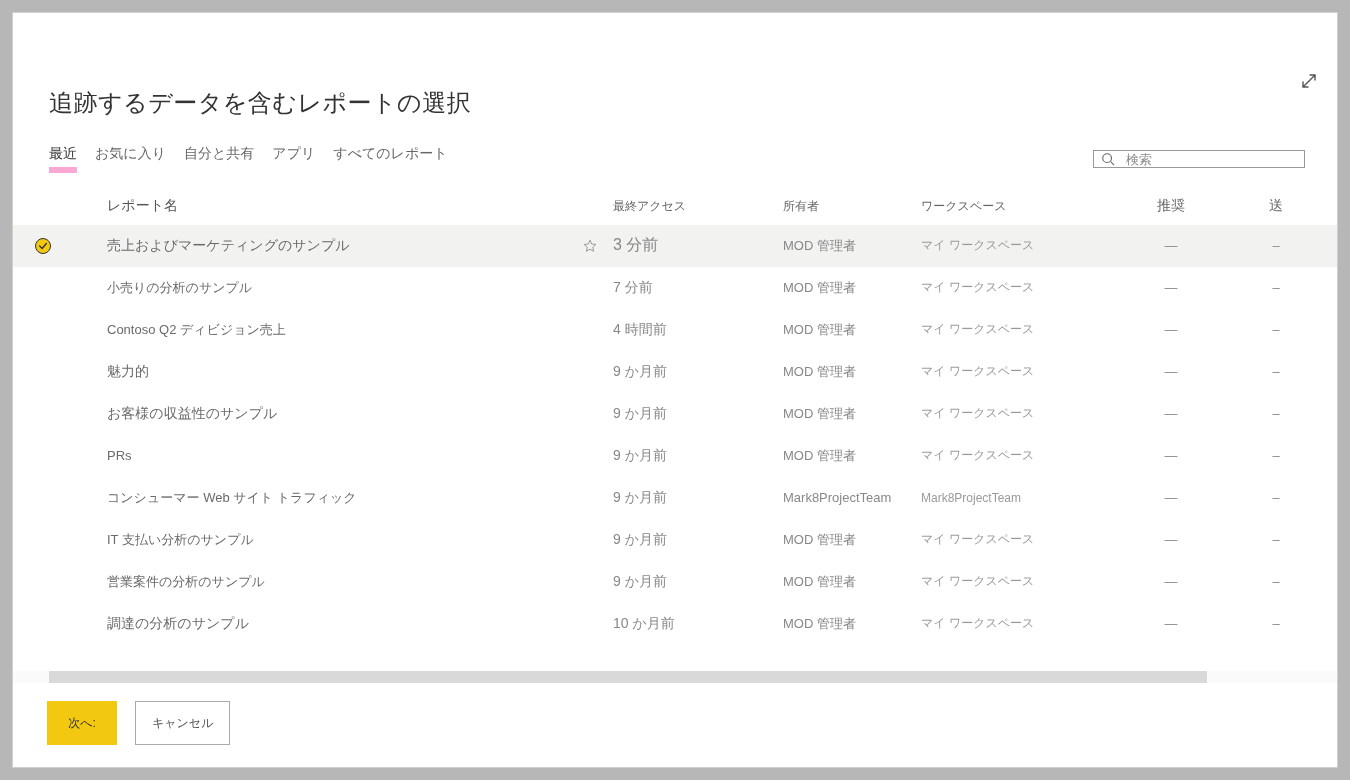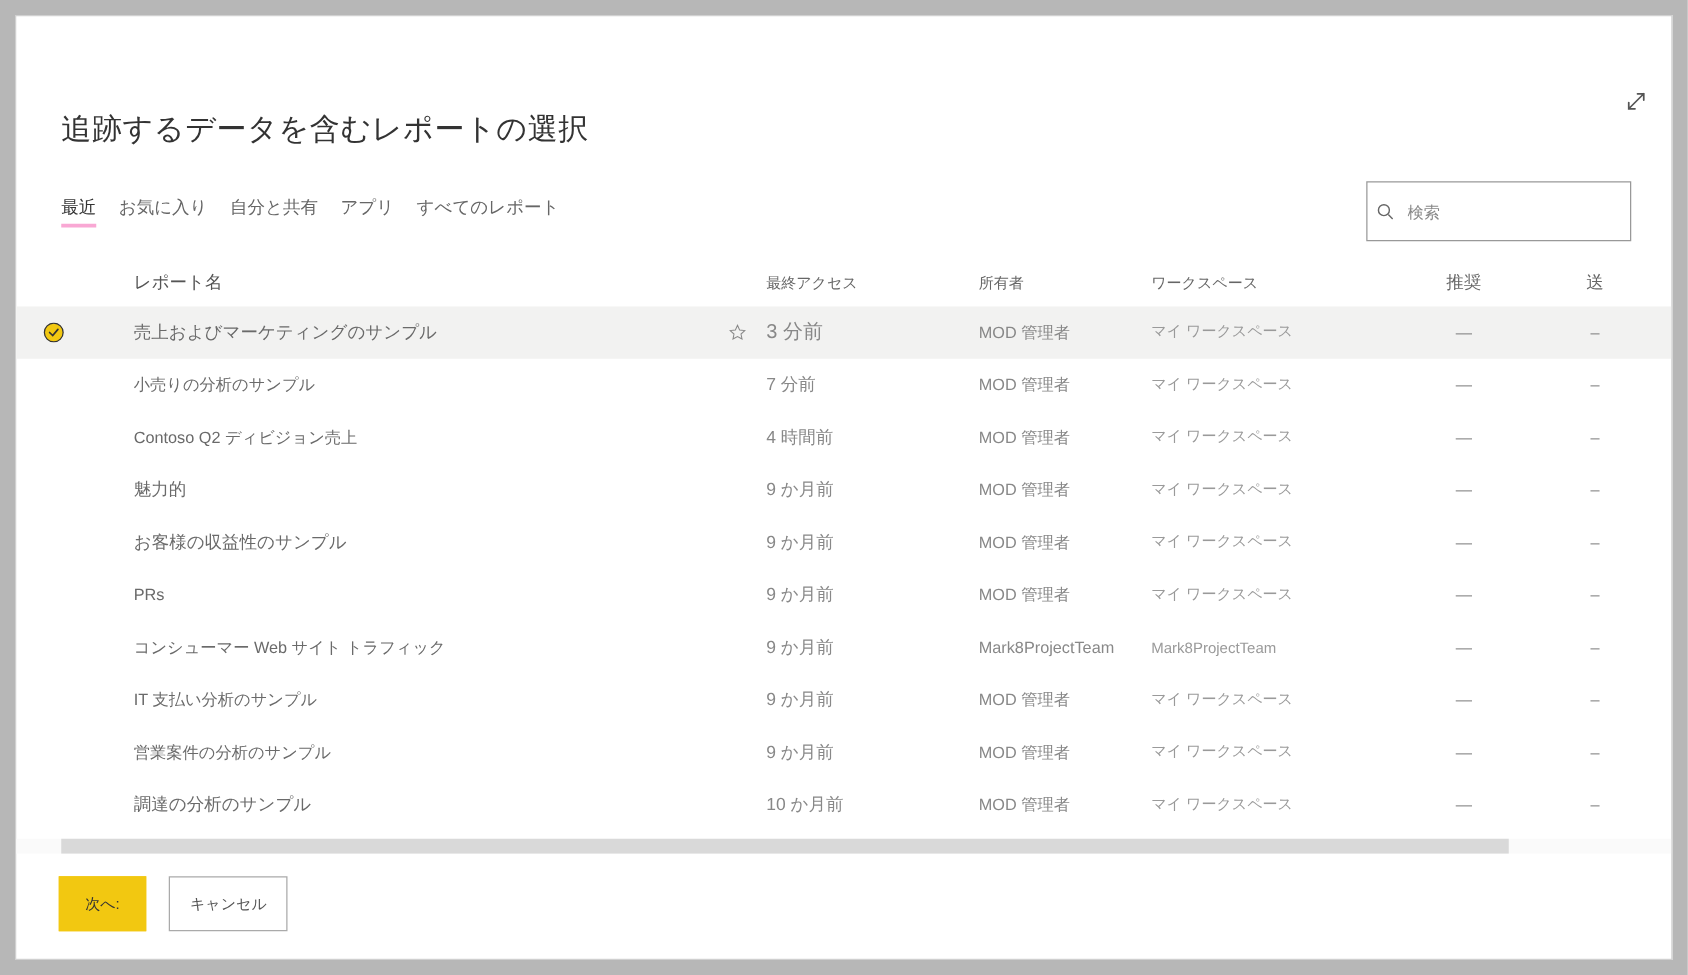--- a/index.html
+++ b/index.html
@@ -7,24 +7,24 @@
   .dialog {
     position: absolute; left: 12px; top: 12px; right: 12px; bottom: 12px;
     background: #fff; border: 1px solid #d0d0d0; display: flex; flex-direction: column;
   }
   .header { padding: 28px 40px 8px 36px; position: relative; margin-top: 46px; }
   .title { font-size: 24px; font-weight: 400; color: #333; letter-spacing: 0.5px; }
   .expand-icon { position: absolute; top: 14px; right: 18px; width: 18px; height: 18px; cursor: pointer; color: #555; }
   .tabs-row { display: flex; align-items: center; padding: 18px 32px 10px 36px; }
   .tabs { display: flex; gap: 18px; }
   .tab { font-size: 14px; color: #666; cursor: pointer; padding-bottom: 4px; }
-  .tab.active { color: #333; border-bottom: 3px solid #f9a8d4; text-align: center; }
+  .tab.active { color: #333; border-bottom: 6px solid #f9a8d4; text-align: center; }
   .search-wrap { margin-left: auto; position: relative; }
   .search-input {
-    width: 212px; height: 48px; border: 1px solid #999; padding: 0 8px 0 32px;
+    width: 212px; height: 18px; border: 1px solid #999; padding: 0 8px 0 32px;
     font-size: 13px; color: #444; outline: none;
   }
   .search-input::placeholder { color: #888; }
   .search-icon-wrap { position: absolute; left: 8px; top: 50%; transform: translateY(-50%); color: #666; }
   .table-wrap { flex: 1; overflow: hidden; display: flex; flex-direction: column; }
   .thead, .trow {
     display: grid;
     grid-template-columns: 60px 540px 170px 138px 180px 140px 70px;
     align-items: center;
   }

